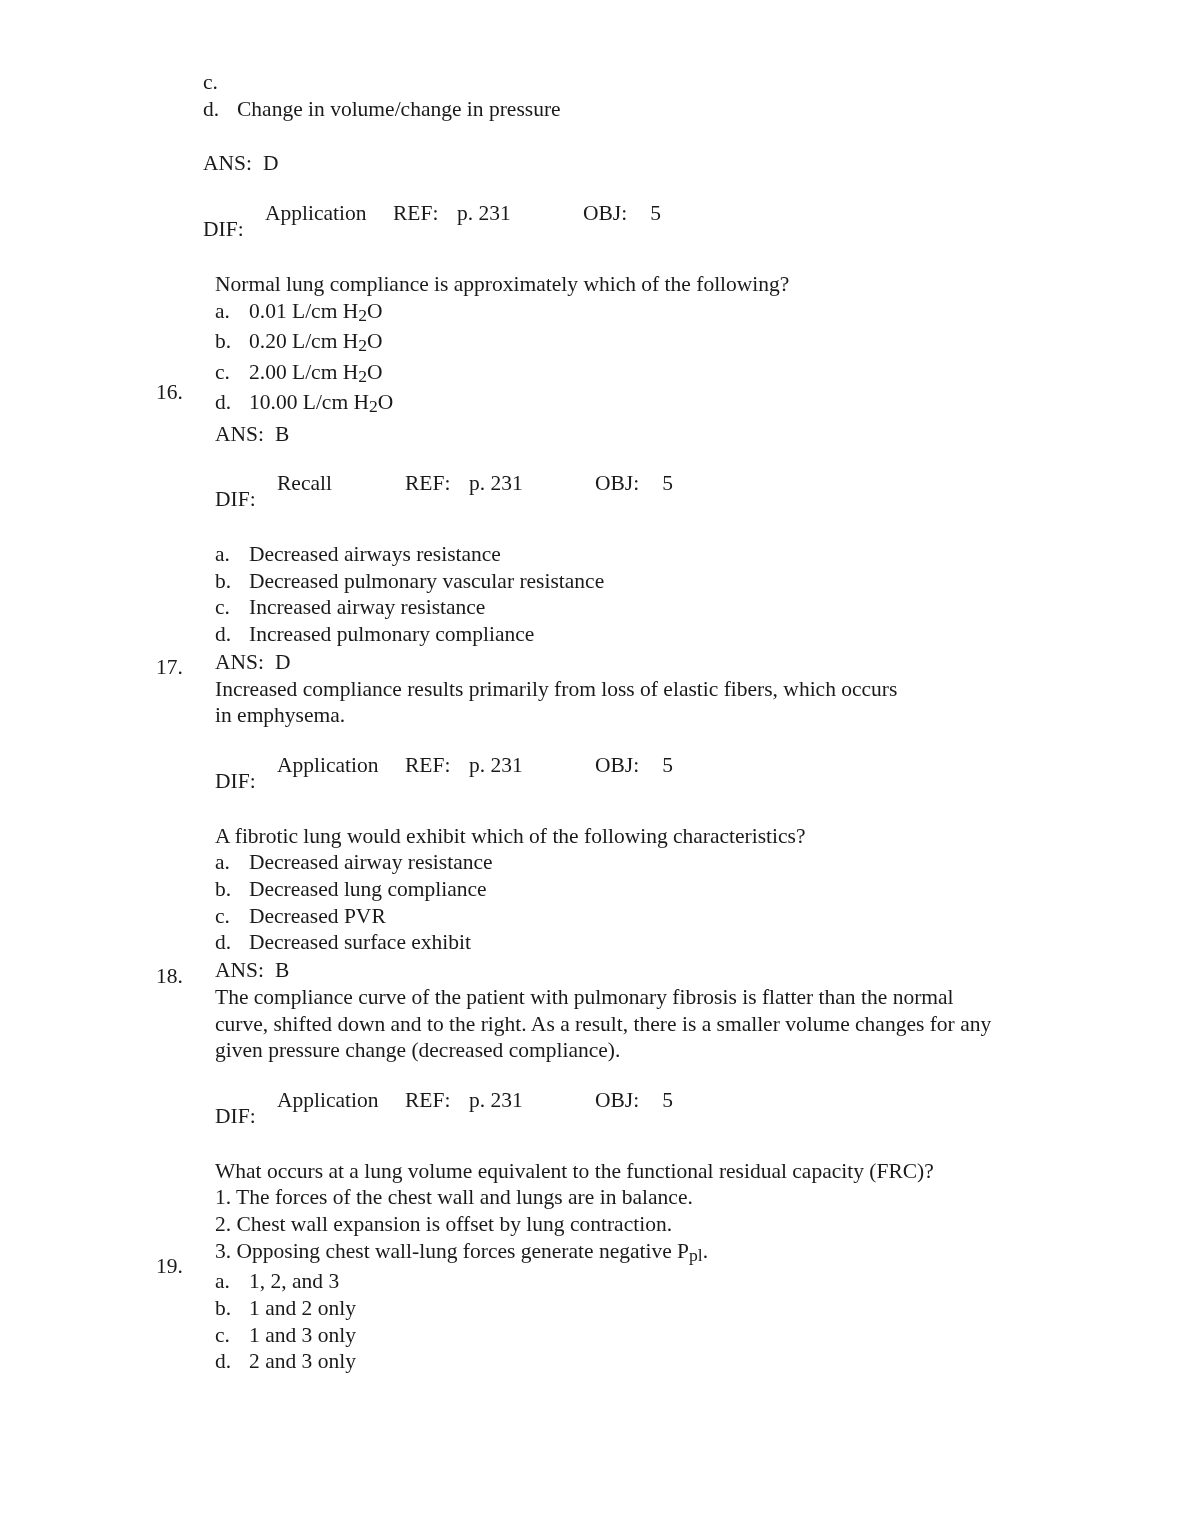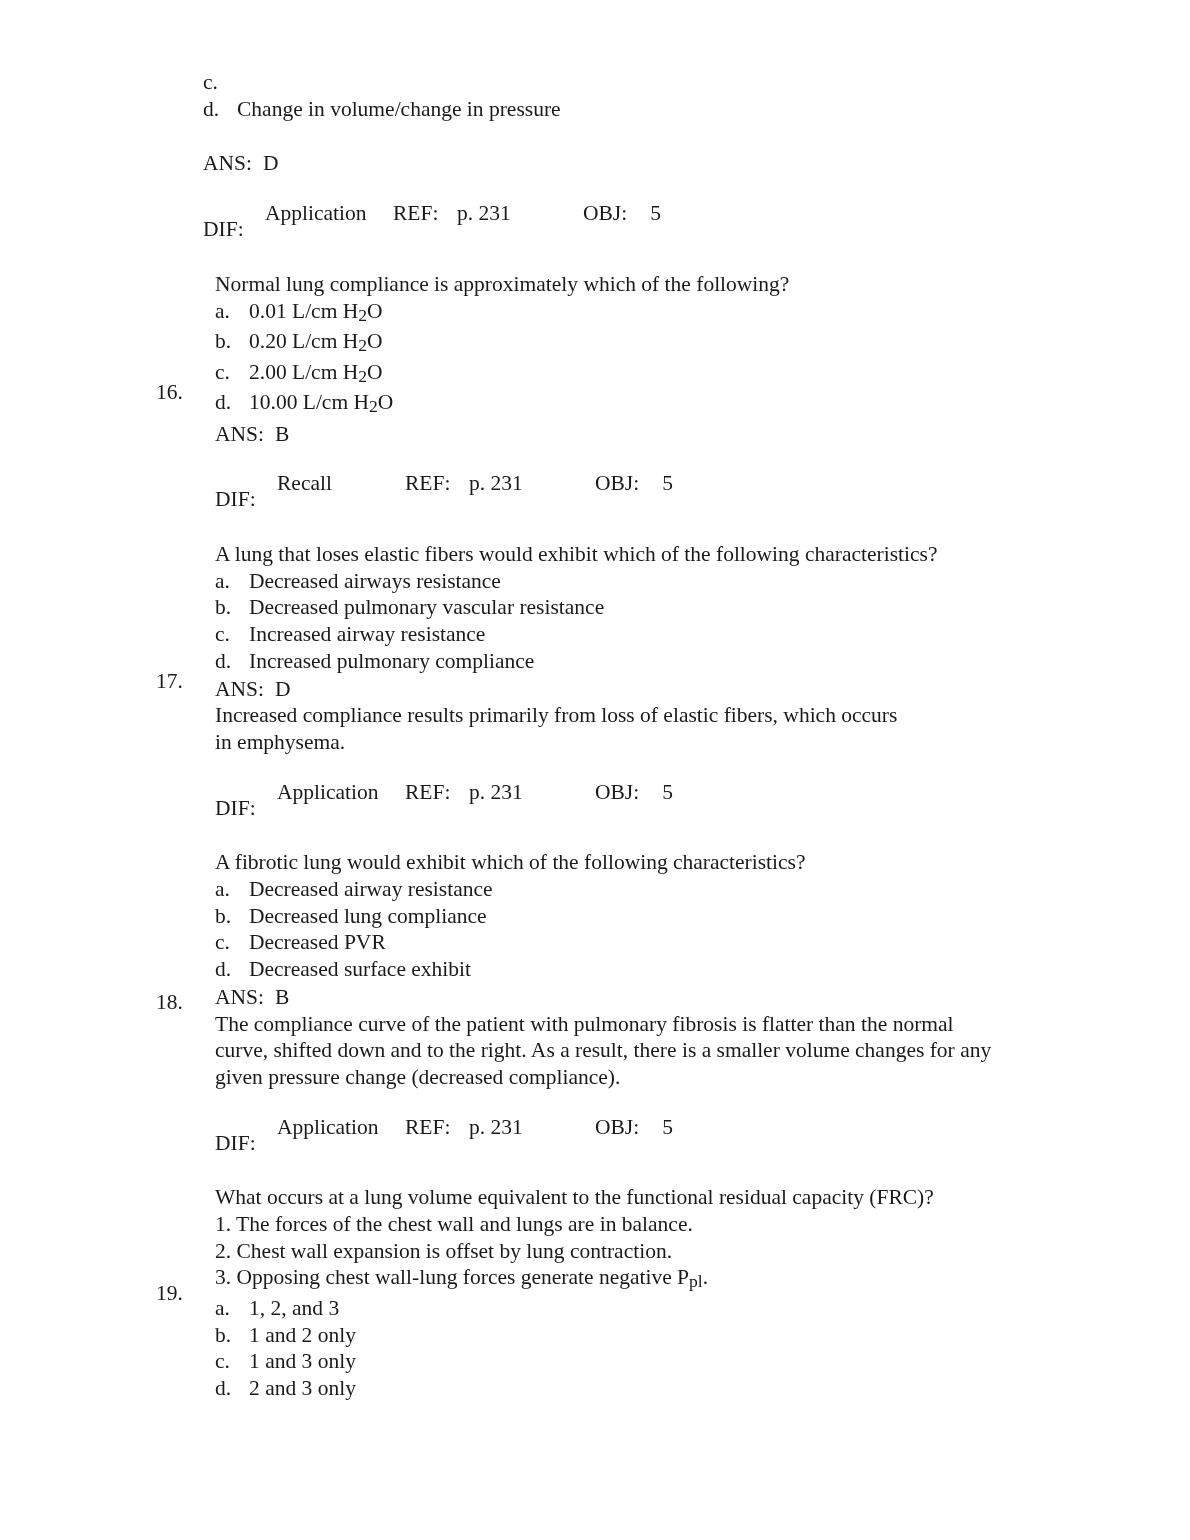--- a/index.html
+++ b/index.html
@@ -84,21 +84,20 @@
             <span class="obj-label">OBJ:</span>
             <span class="obj-value">5</span>
           </div>
         </div>
       </div>
     </section>
     <section class="block question-block">
       <div class="qrow">
         <div class="qnum line">17.</div>
         <div class="qbody">
-          <div class="line stem"><span class="seg">A lung that loses elastic fibers would exhibit which of the following characteristics?</span></div>
           <div class="opt line">
             <div class="opt-letter">a.</div>
             <div class="opt-text"><span class="seg">Decreased airways resistance</span></div>
           </div>
           <div class="opt line">
             <div class="opt-letter">b.</div>
             <div class="opt-text"><span class="seg">Decreased pulmonary vascular resistance</span></div>
           </div>
           <div class="opt line">
             <div class="opt-letter">c.</div>

